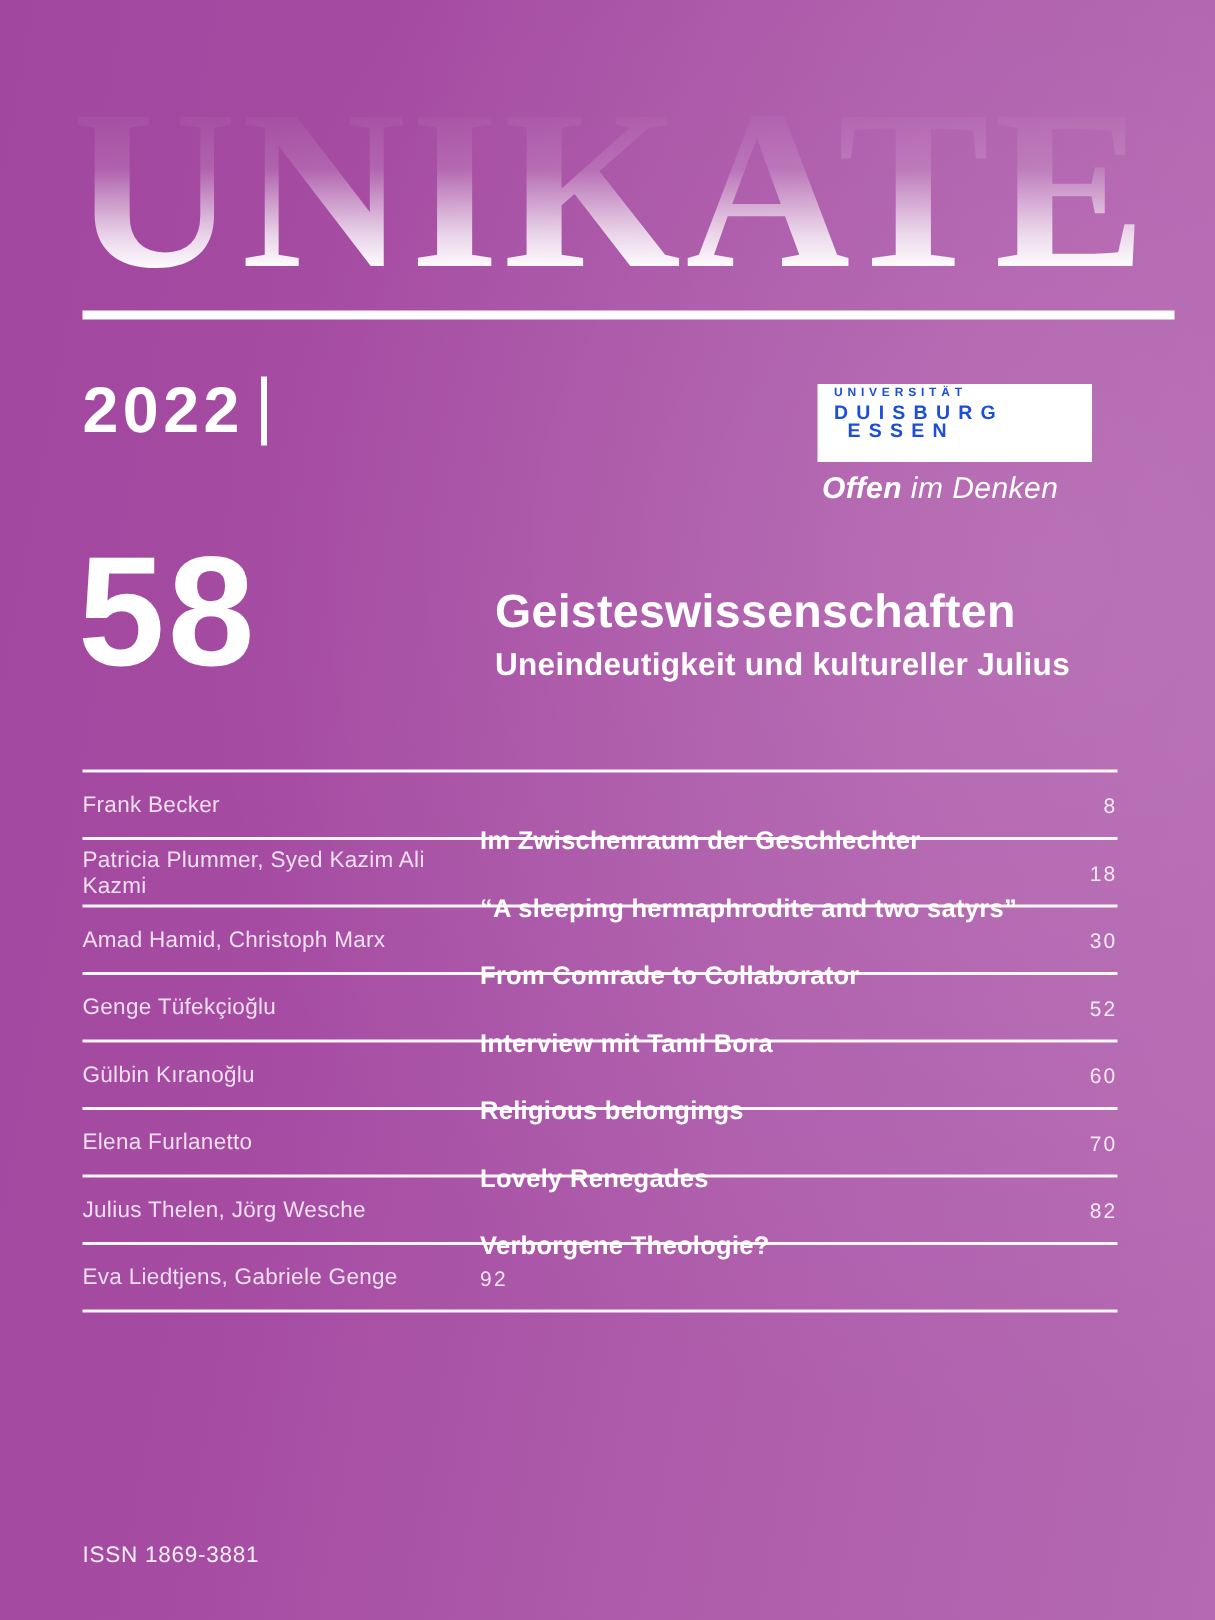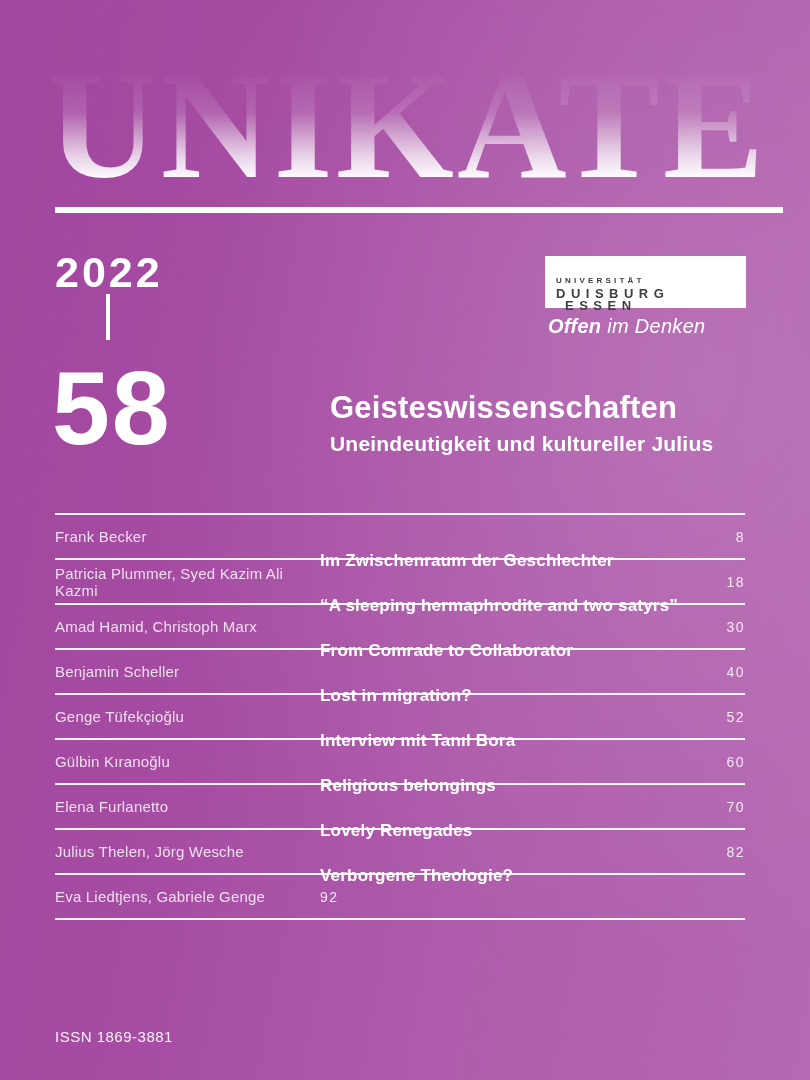--- a/index.html
+++ b/index.html
@@ -48,21 +48,20 @@
   }
 
   
   .year-band {
     position: absolute;
     left: 55px;
     top: 251px;
     display: flex;
     align-items: center;
     color: #fff;
-    flex-direction: column;
   }
   .year {
     font-size: 43px;
     font-weight: 700;
     letter-spacing: 3px;
     line-height: 1;
   }
   .year-divider {
     width: 4px;
     height: 46px;
@@ -74,25 +73,25 @@
     font-weight: 700;
     line-height: 20px;
     letter-spacing: 0.2px;
   }
 
   
   .uni-logo-box {
     position: absolute;
     left: 545px;
     top: 256px;
-    width: 201px;
+    width: 183px;
     height: 52px;
     background: #ffffff;
-    padding: 20px 0 0 11px;
-    color: #404040;
+    padding: 1px 0 0 11px;
+    color: #1d4ed8;
     font-weight: 700;
   }
   .uni-logo-line1 { font-size: 8px;  letter-spacing: 3.2px; }
   .uni-logo-line2 { font-size: 13px; letter-spacing: 5.5px; margin-top: 3px; line-height: 12px;}
   .uni-logo-line3 { font-size: 13px; letter-spacing: 5.5px; margin-left: 9px; line-height: 12px;}
   .uni-tagline {
     position: absolute;
     left: 548px;
     top: 315px;
     color: #fff;
@@ -218,25 +217,20 @@
     <span class="toc-title">“A sleeping hermaphrodite and two satyrs”</span>
     <span class="toc-page">18</span>
   </div>
 
   <div class="toc-row">
     <span class="toc-author">Amad Hamid, Christoph Marx</span>
     <span class="toc-title">From Comrade to Collaborator</span>
     <span class="toc-page">30</span>
   </div>
 
-  <div class="toc-row">
-    <span class="toc-author">Benjamin Scheller</span>
-    <span class="toc-title">Lost in migration?</span>
-    <span class="toc-page">40</span>
-  </div>
 
   <div class="toc-row">
     <span class="toc-author">Genge Tüfekçioğlu</span>
     <span class="toc-title">Interview mit Tanıl Bora</span>
     <span class="toc-page">52</span>
   </div>
 
   <div class="toc-row">
     <span class="toc-author">Gülbin Kıranoğlu</span>
     <span class="toc-title">Religious belongings</span>

